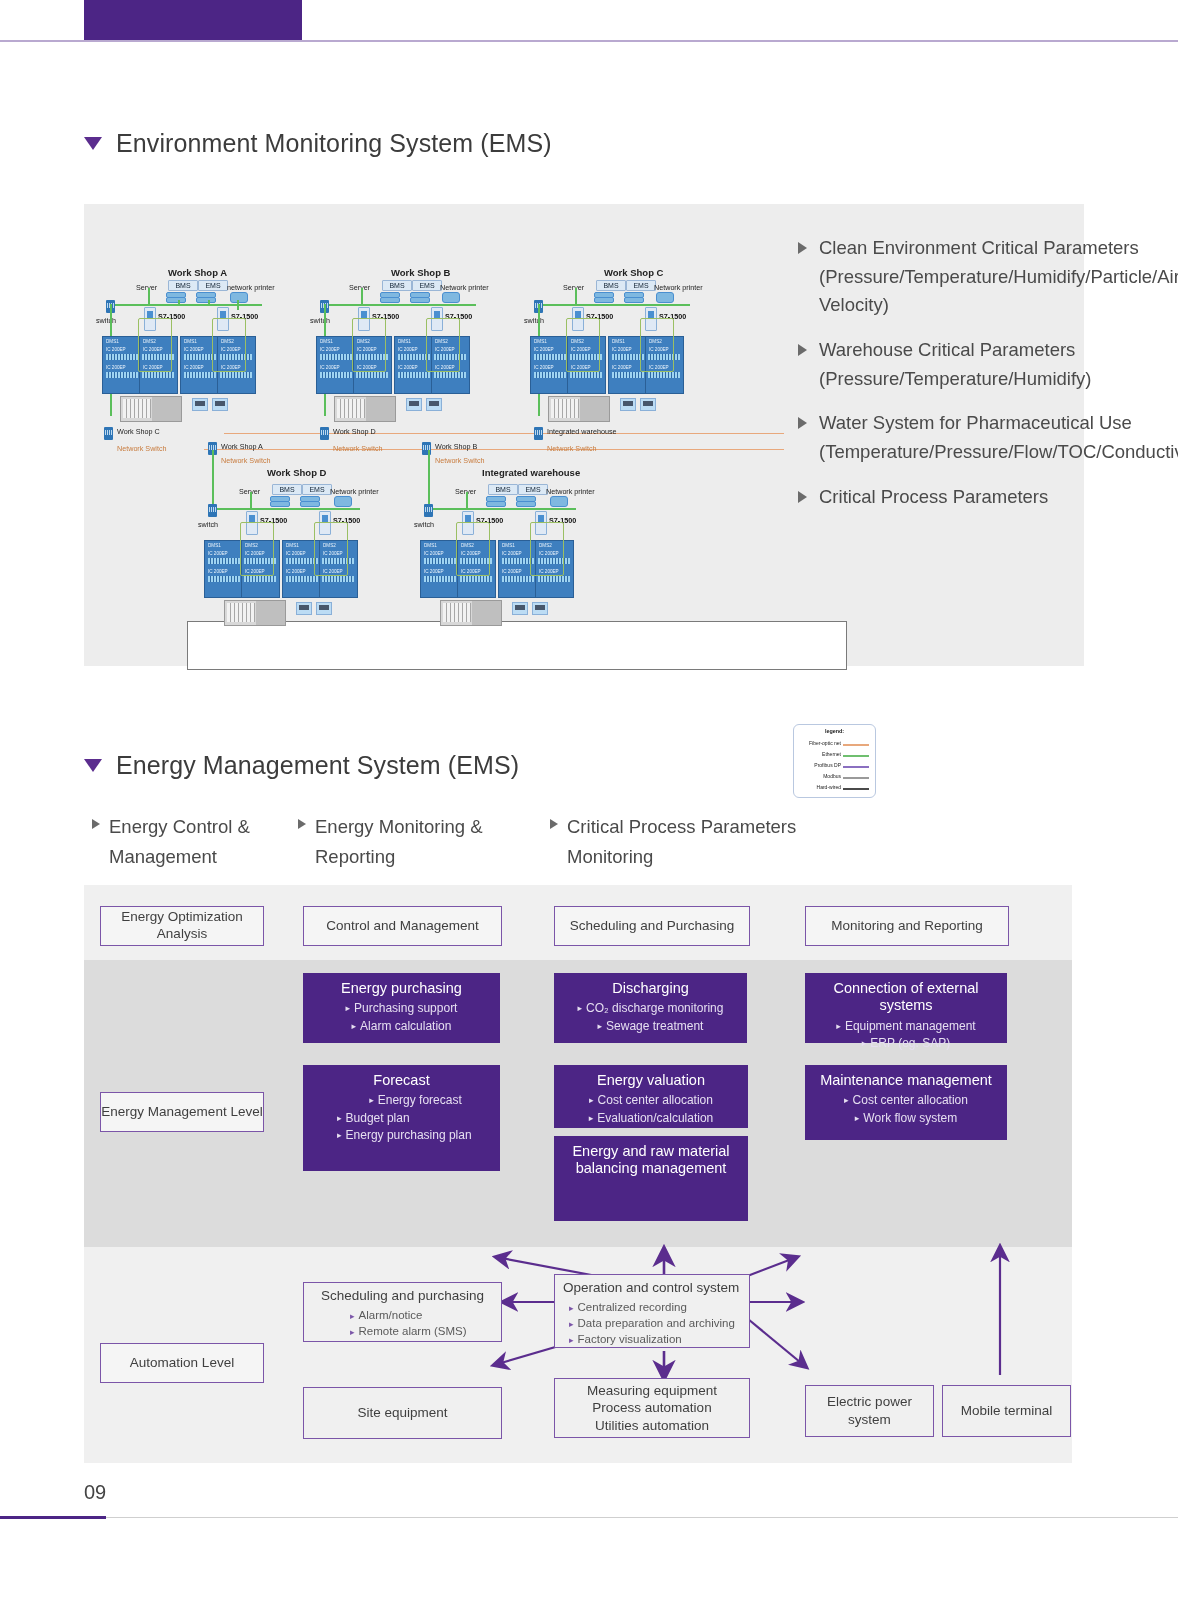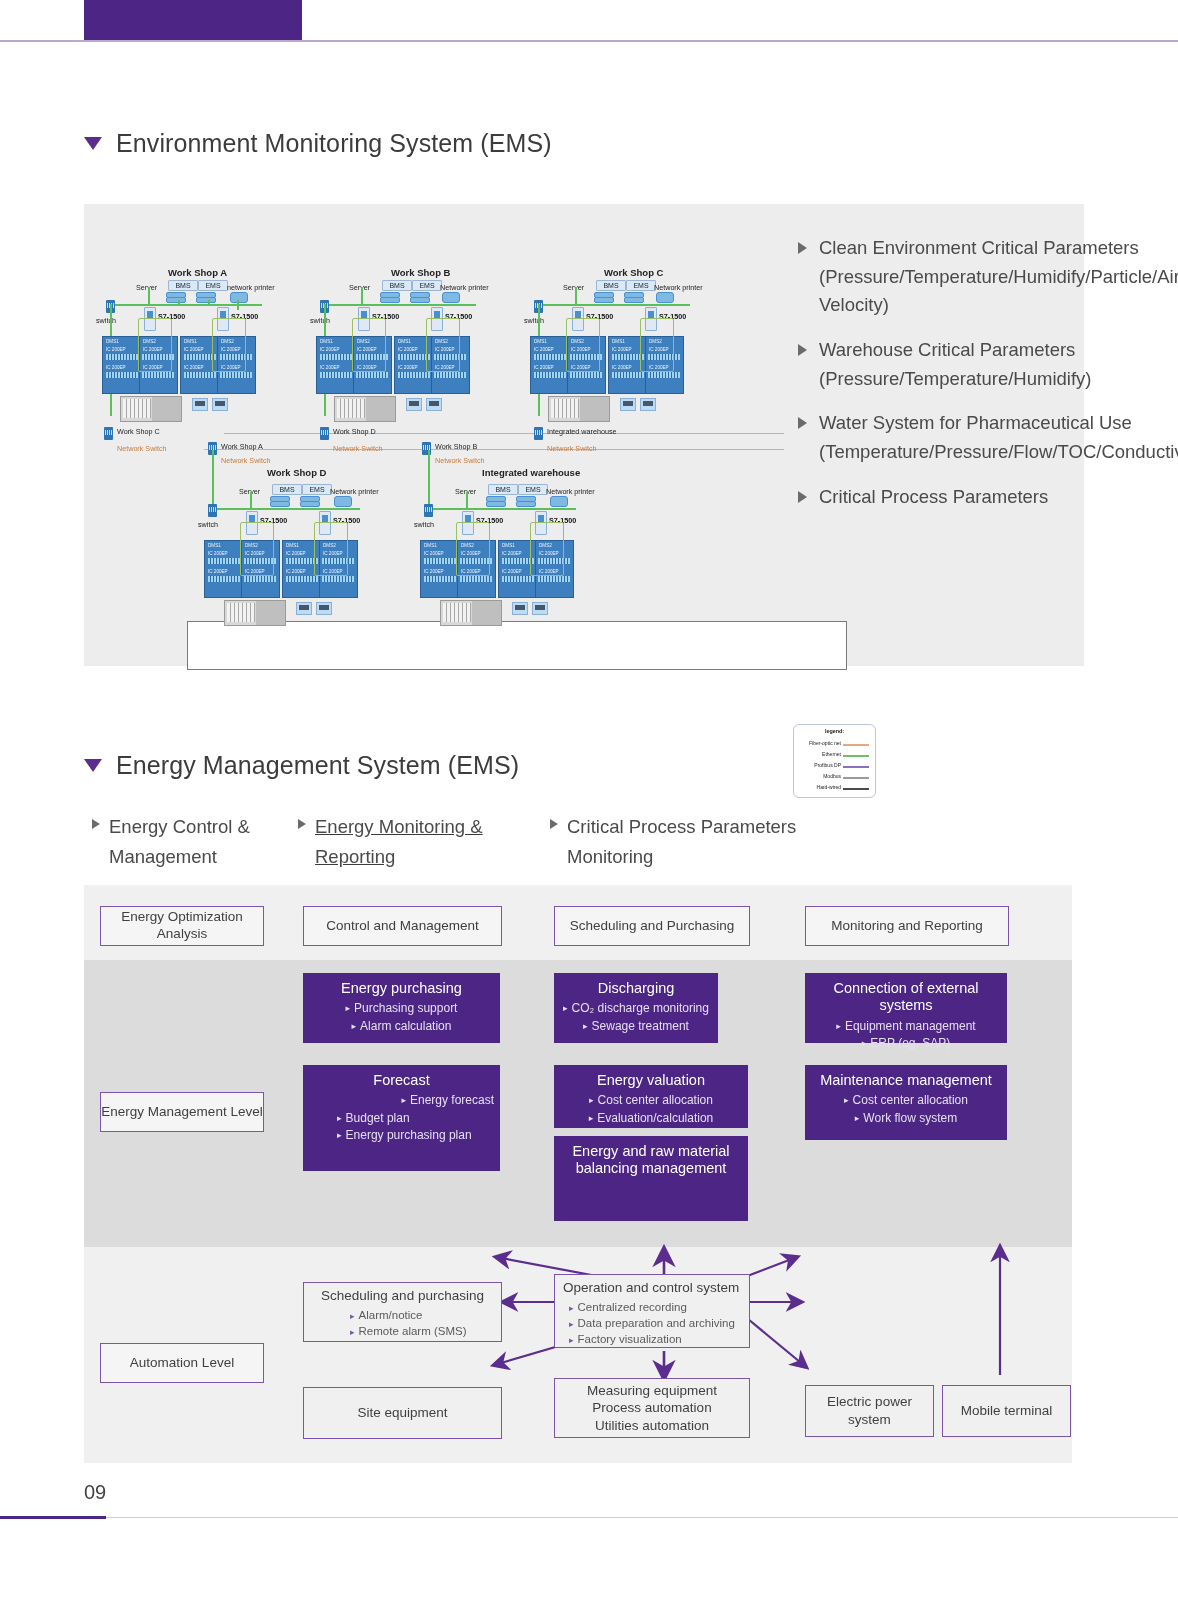--- a/index.html
+++ b/index.html
@@ -463,21 +463,21 @@
 <div class="sec-head" style="left:84px;top:751px;">
   <span class="tri"></span>
   <span class="txt">Energy Management System (EMS)</span>
 </div>
 
 <div id="sec2-cols">
   <div class="col-head" style="width:206px;">
     <span class="arw"></span>
     <span class="ctxt">Energy Control &amp; Management</span>
   </div>
-  <div class="col-head" style="width:252px;text-decoration:underline;">
+  <div class="col-head" style="width:252px;">
     <span class="arw"></span>
     <span class="ctxt">Energy Monitoring &amp; Reporting</span>
   </div>
   <div class="col-head" style="width:280px;">
     <span class="arw"></span>
     <span class="ctxt">Critical Process Parameters Monitoring</span>
   </div>
 </div>
 
 <div id="ems-panel">
@@ -492,39 +492,39 @@
   <div class="obox" style="left:470px;top:21px;width:194px;height:38px;">Scheduling and Purchasing</div>
   <div class="obox" style="left:721px;top:21px;width:202px;height:38px;">Monitoring  and Reporting</div>
 
   <div class="pbox" style="left:219px;top:88px;width:197px;height:70px;">
     <div class="ttl">Energy purchasing</div>
     <ul>
         <li>Purchasing support</li>
         <li>Alarm calculation</li>
       </ul>
   </div>
-  <div class="pbox" style="left:470px;top:88px;width:164px;height:70px;">
+  <div class="pbox" style="left:470px;top:88px;width:193px;height:70px;">
     <div class="ttl">Discharging</div>
     <ul>
         <li>CO₂ discharge monitoring</li>
         <li>Sewage treatment</li>
       </ul>
   </div>
   <div class="pbox" style="left:721px;top:88px;width:202px;height:70px;">
     <div class="ttl">Connection of external systems</div>
     <ul>
         <li>Equipment management</li>
         <li>ERP (eg. SAP)</li>
       </ul>
   </div>
 
   <div class="pbox" style="left:219px;top:180px;width:197px;height:106px;">
     <div class="ttl">Forecast</div>
     <ul style="padding-left:34px;text-align:left;">
-      <li style="text-align:right;">Energy forecast</li>
+      <li style="text-align:center;">Energy forecast</li>
       <li style="text-align:left;">Budget plan</li>
       <li style="text-align:left;">Energy purchasing plan</li>
     </ul>
   </div>
   <div class="pbox" style="left:470px;top:180px;width:194px;height:63px;">
     <div class="ttl">Energy valuation</div>
     <ul>
         <li>Cost center allocation</li>
         <li>Evaluation/calculation</li>
       </ul>

